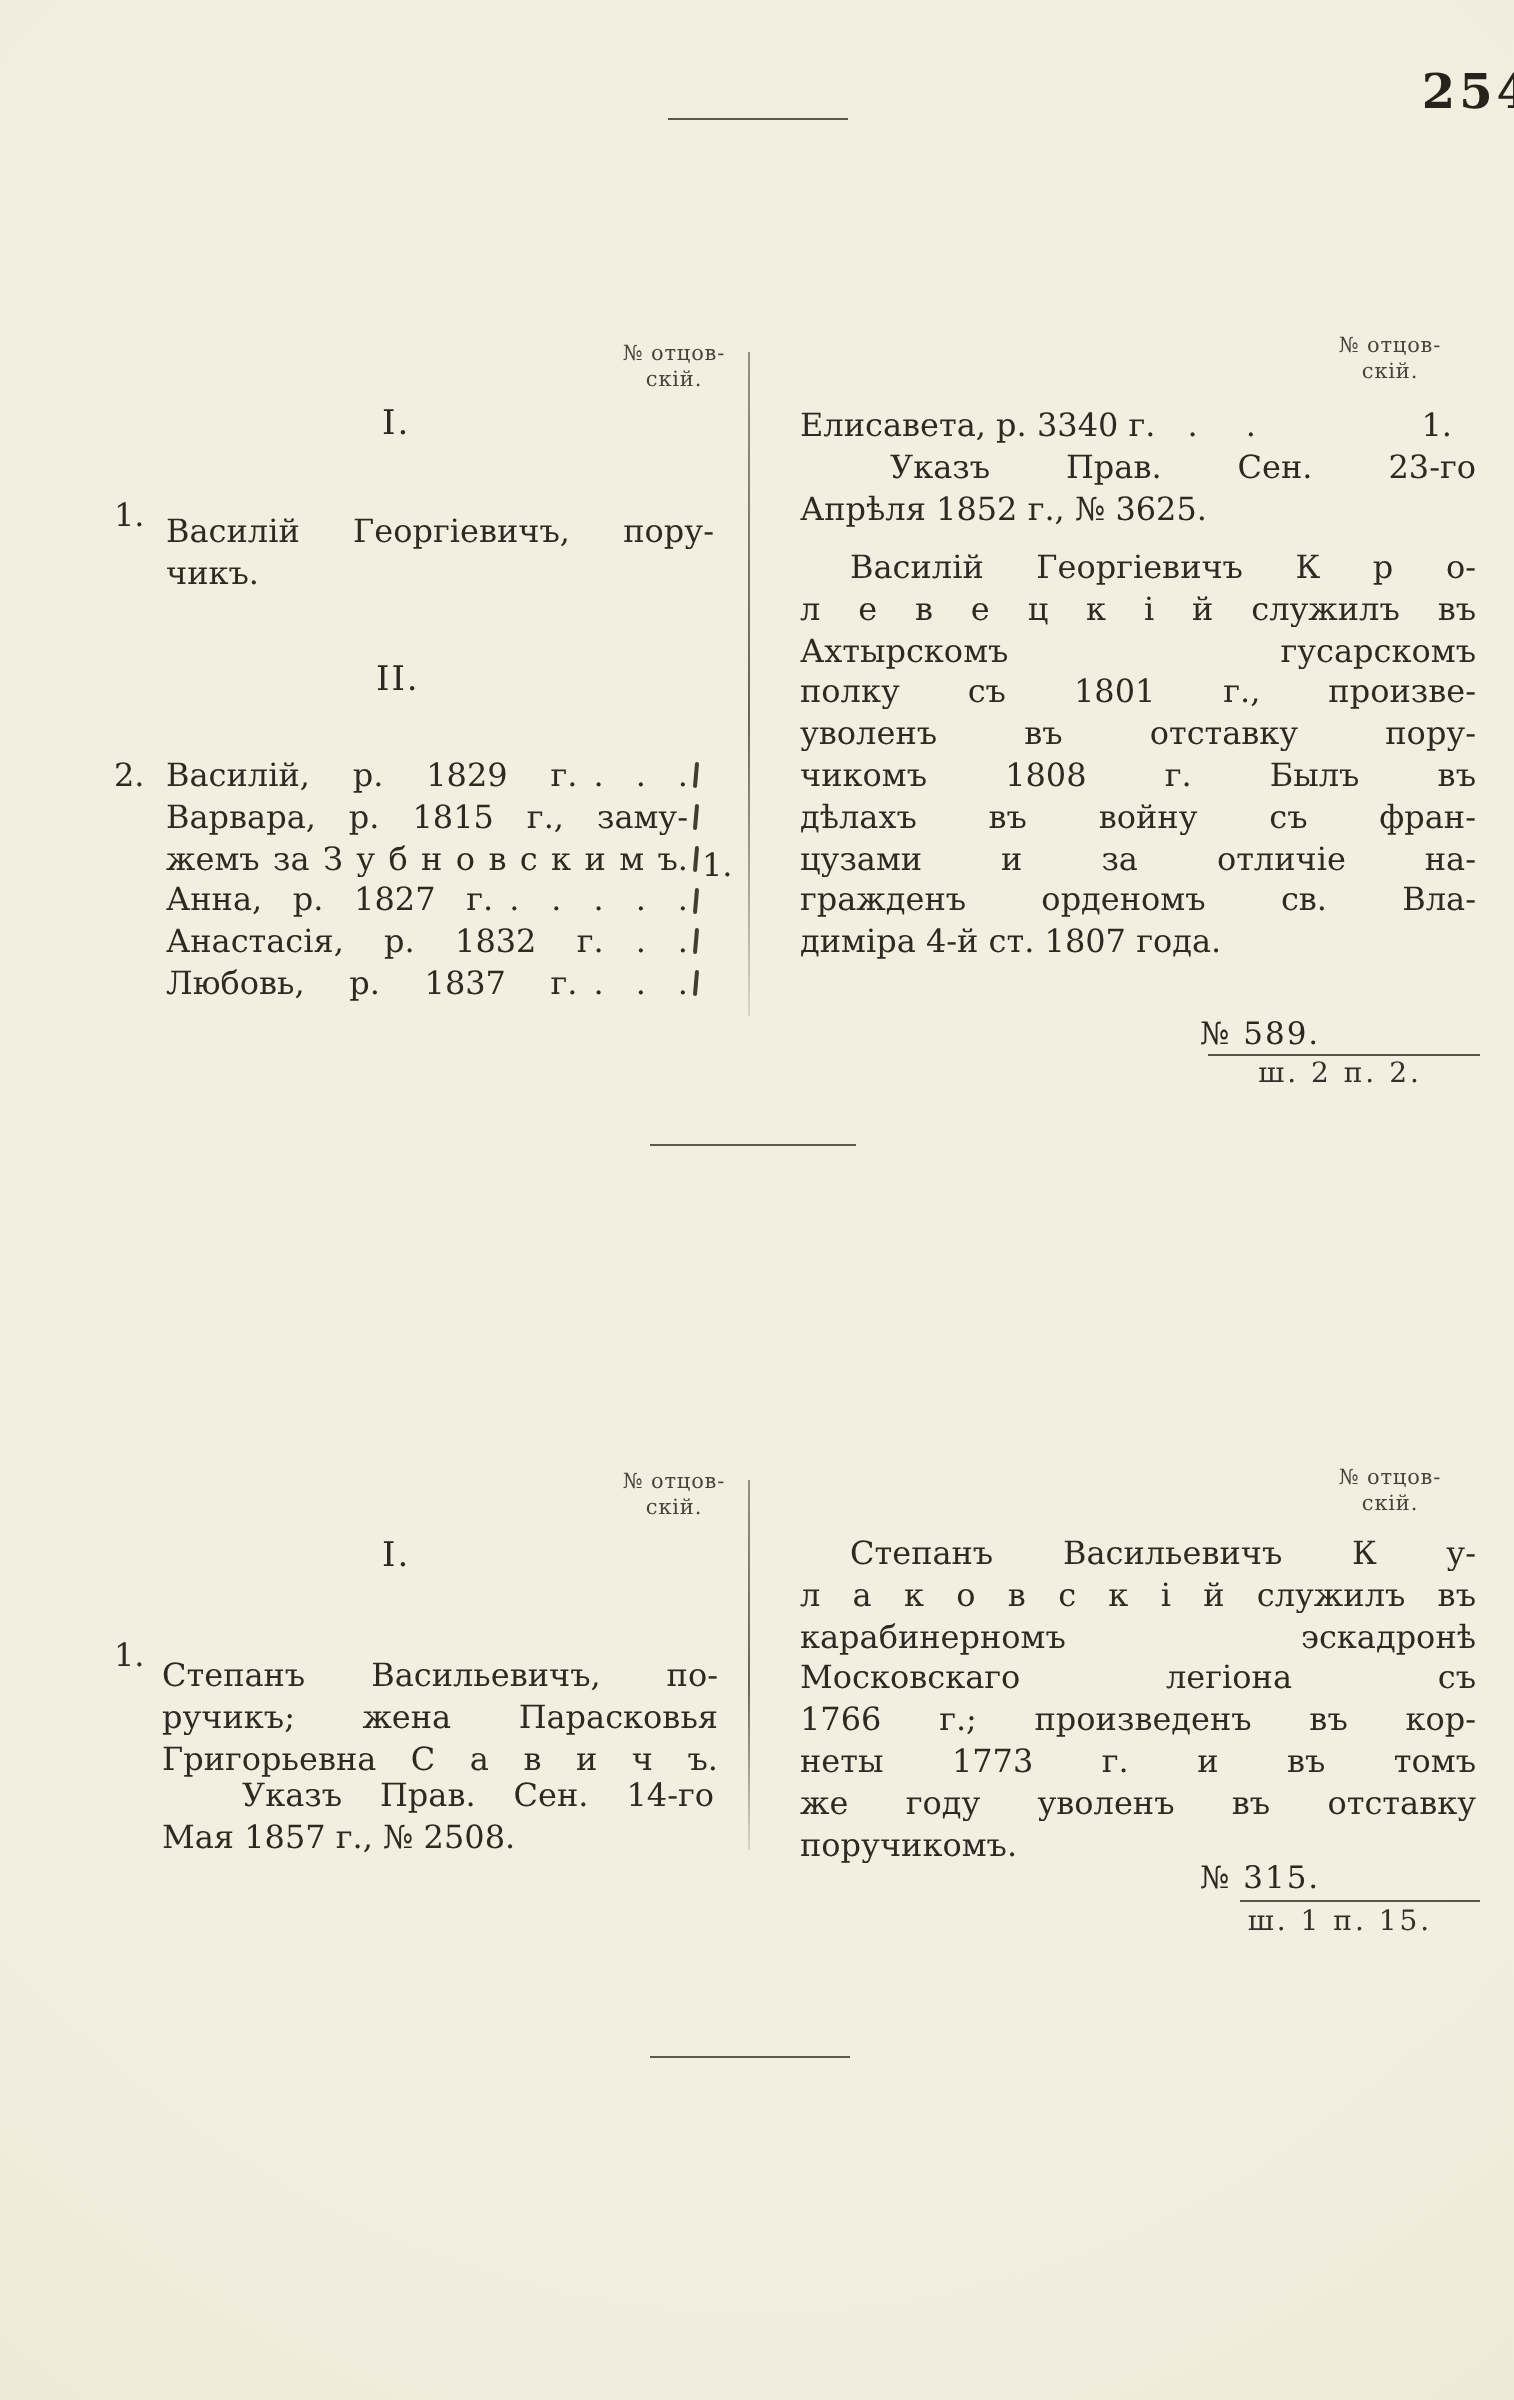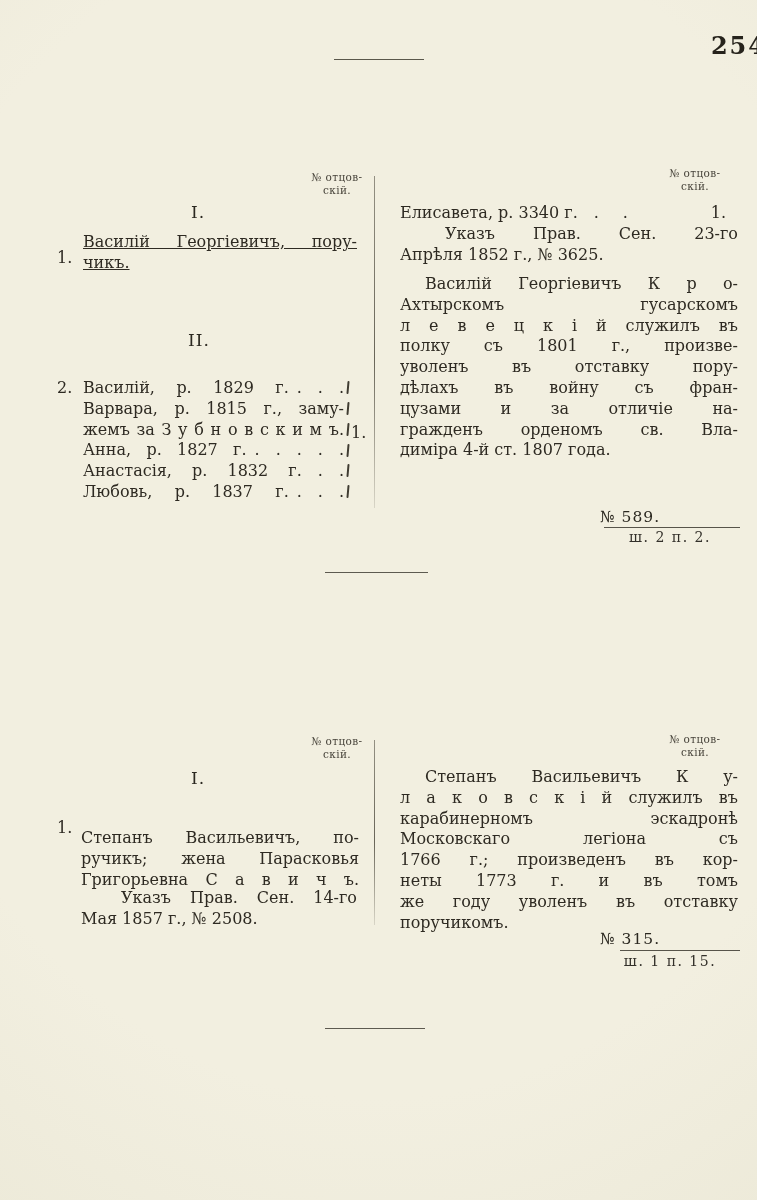--- a/index.html
+++ b/index.html
@@ -42,21 +42,21 @@
   </div>
   <div class="abs colhead" style="top:167px;left:653px;width:84px;">
     <div>№ отцов-</div>
     <div>скій.</div>
   </div>
   <div class="abs vrule" style="top:176px;height:332px;"></div>
 
   <div class="abs roman" style="top:202px;left:191px;">I.</div>
 
   <div class="abs num" style="top:248px;left:57px;">1.</div>
-  <div class="abs bodytext" style="top:232px;left:83px;width:274px;text-decoration:underline;">
+  <div class="abs bodytext" style="top:256px;left:83px;width:274px;">
     <div class="jline">Василій Георгіевичъ, пору-</div>
     <div>чикъ.</div>
   </div>
 
   <div class="abs roman" style="top:330px;left:188px;">II.</div>
 
   <div class="abs num" style="top:378px;left:57px;">2.</div>
   <div class="abs bodytext" style="top:378px;left:83px;width:261px;">
     <div class="jline">Василій, р. 1829 г. .  .  .</div>
     <div class="jline">Варвара, р. 1815 г., заму-</div>
@@ -76,24 +76,25 @@
 
   <div class="abs bodytext flexrow" style="top:203px;left:400px;width:326px;">
     <span>Елисавета, р. 3340 г.  .   .</span>
     <span>1.</span>
   </div>
   <div class="abs bodytext jline" style="top:224px;left:400px;width:338px;text-indent:45px;">Указъ Прав. Сен. 23-го</div>
   <div class="abs bodytext" style="top:245px;left:400px;width:338px;">Апрѣля 1852 г., № 3625.</div>
 
   <div class="abs bodytext" style="top:274px;left:400px;width:338px;">
     <div class="jline" style="text-indent:25px;">Василій Георгіевичъ К р о-</div>
+    <div class="jline">л е в е ц к і й служилъ въ</div>
     <div class="jline">Ахтырскомъ гусарскомъ</div>
-    <div class="jline">л е в е ц к і й служилъ въ</div>
     <div class="jline">полку съ 1801 г., произве-</div>
     <div class="jline">уволенъ въ отставку пору-</div>
+    <div class="jline">чикомъ 1808 г. Былъ въ</div>
     <div class="jline">дѣлахъ въ войну съ фран-</div>
     <div class="jline">цузами и за отличіе на-</div>
     <div class="jline">гражденъ орденомъ св. Вла-</div>
     <div>диміра 4-й ст. 1807 года.</div>
   </div>
 
   <div class="abs recnum" style="top:508px;left:600px;">№ 589.</div>
   <div class="abs recrule" style="top:527px;left:604px;width:136px;"></div>
   <div class="abs shelf" style="top:529px;left:600px;">ш. 2 п. 2.</div>
 

